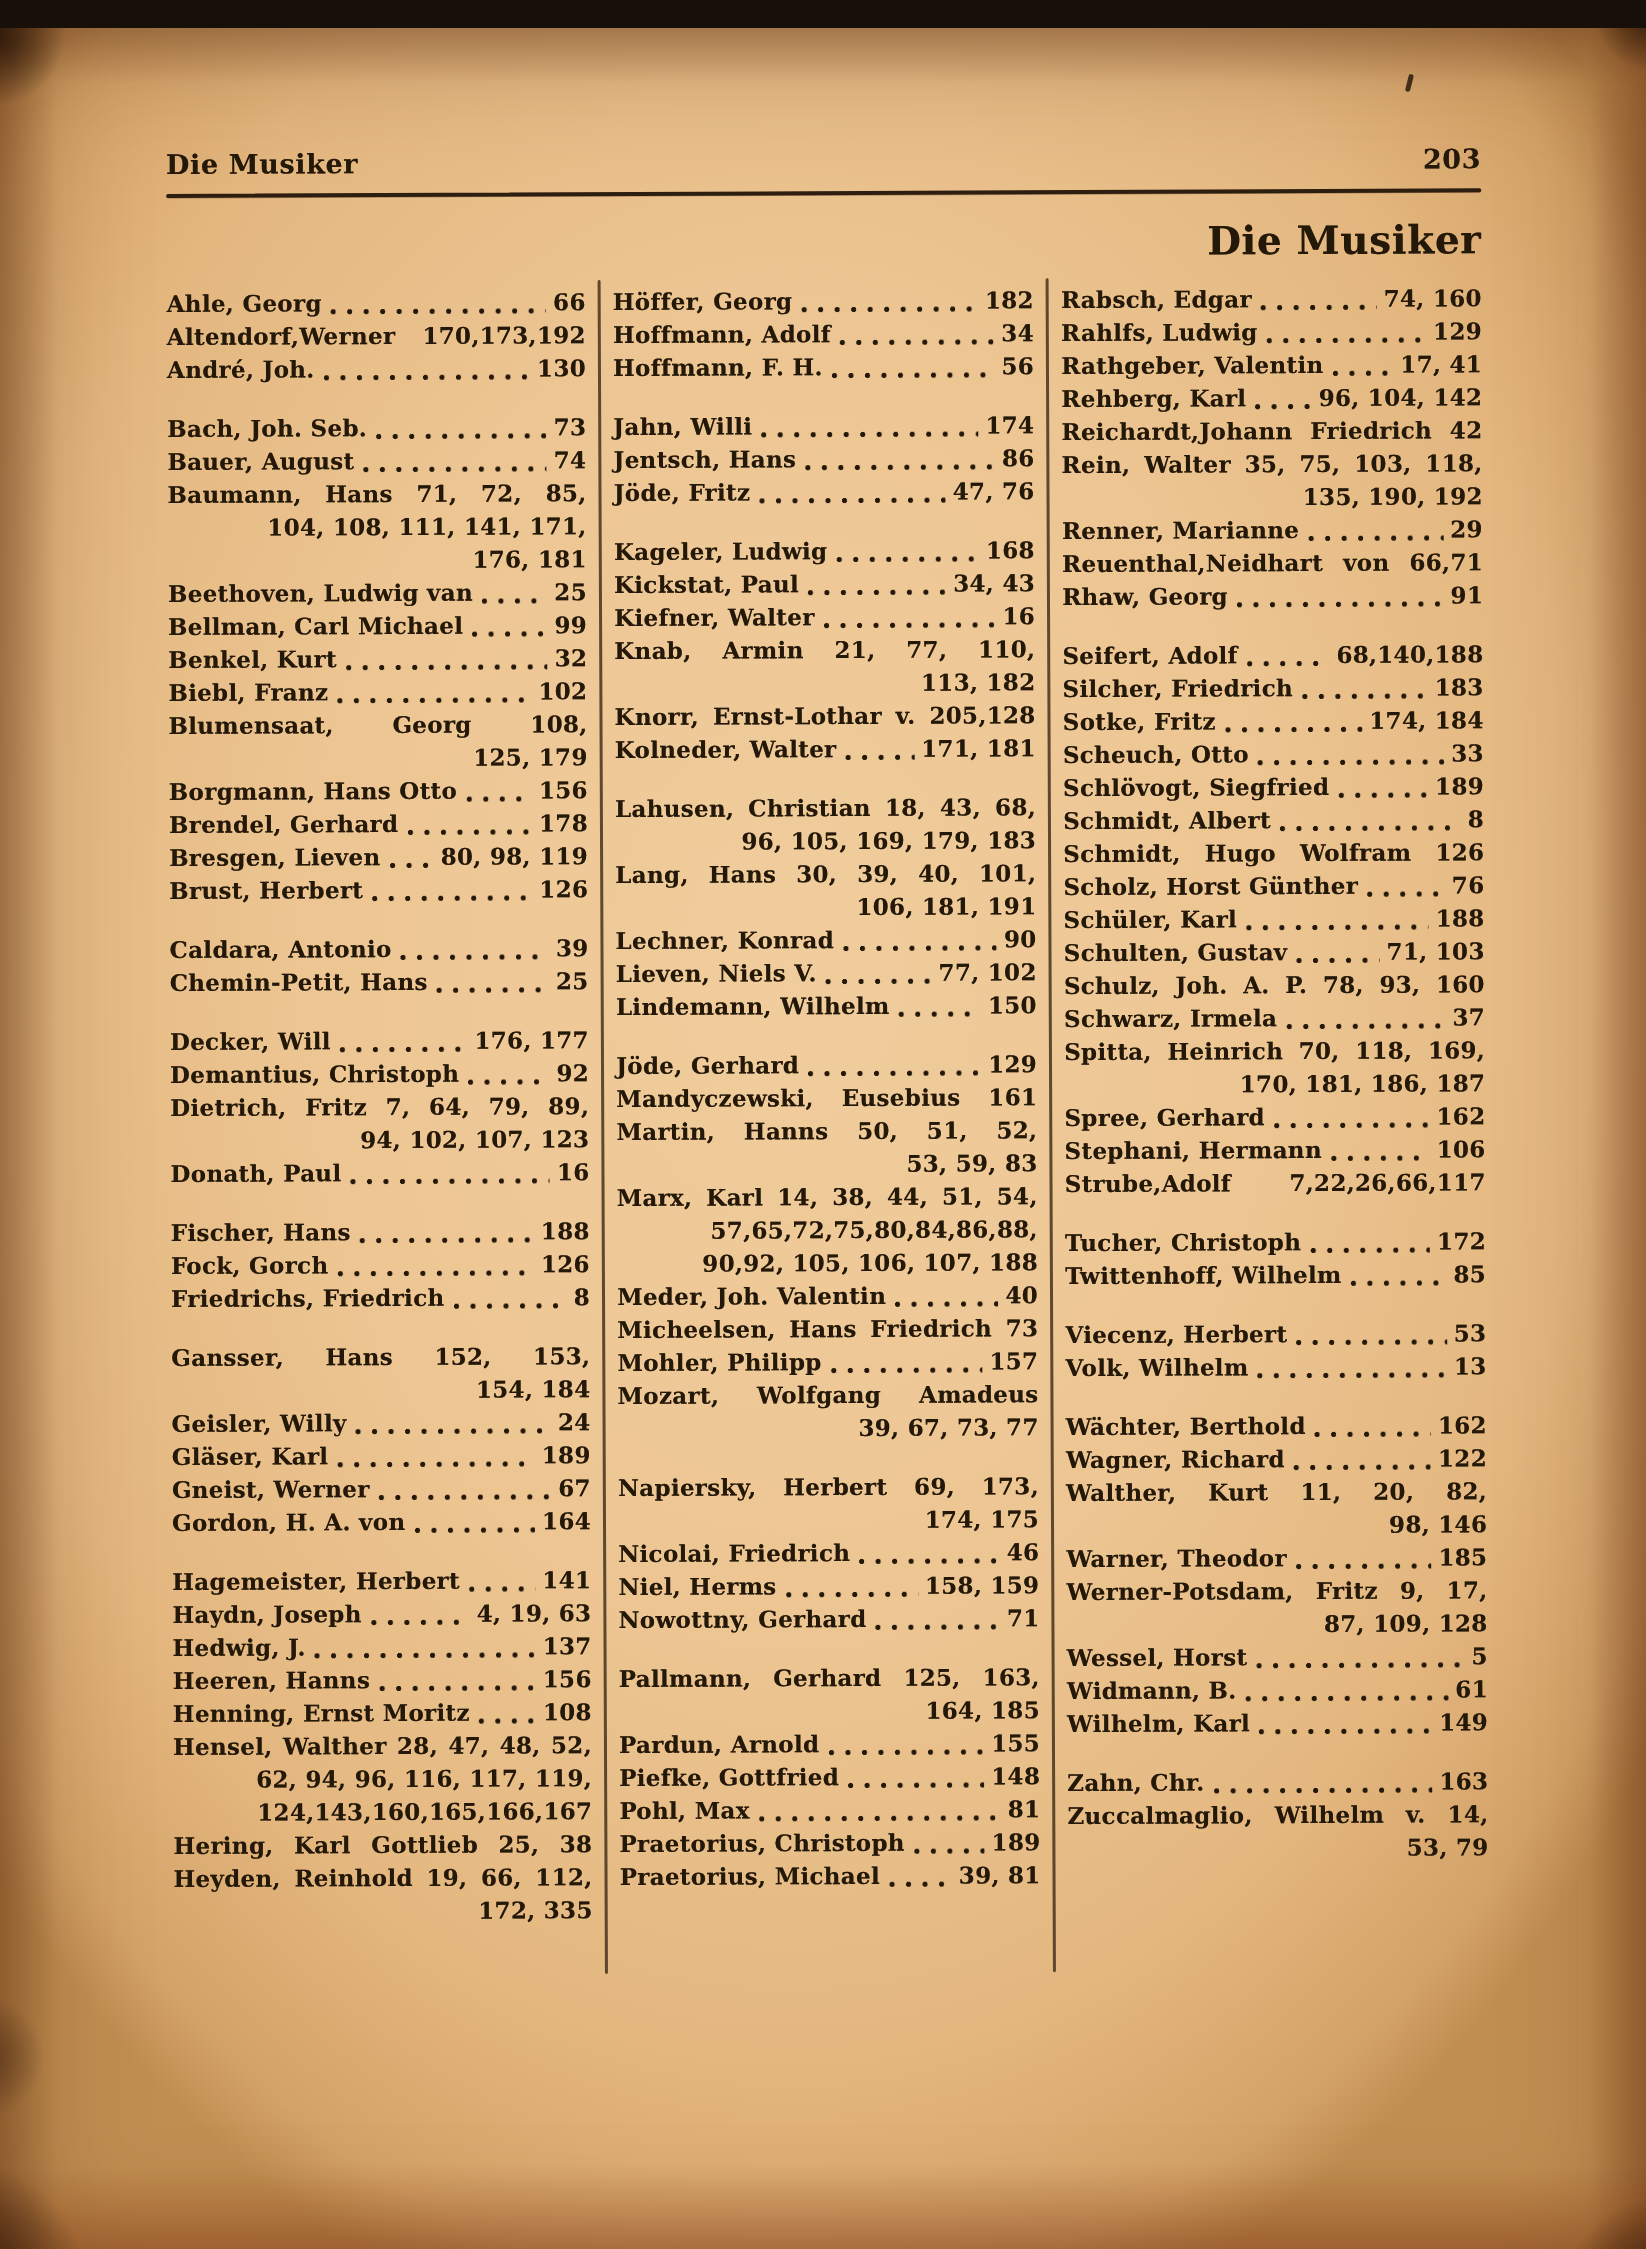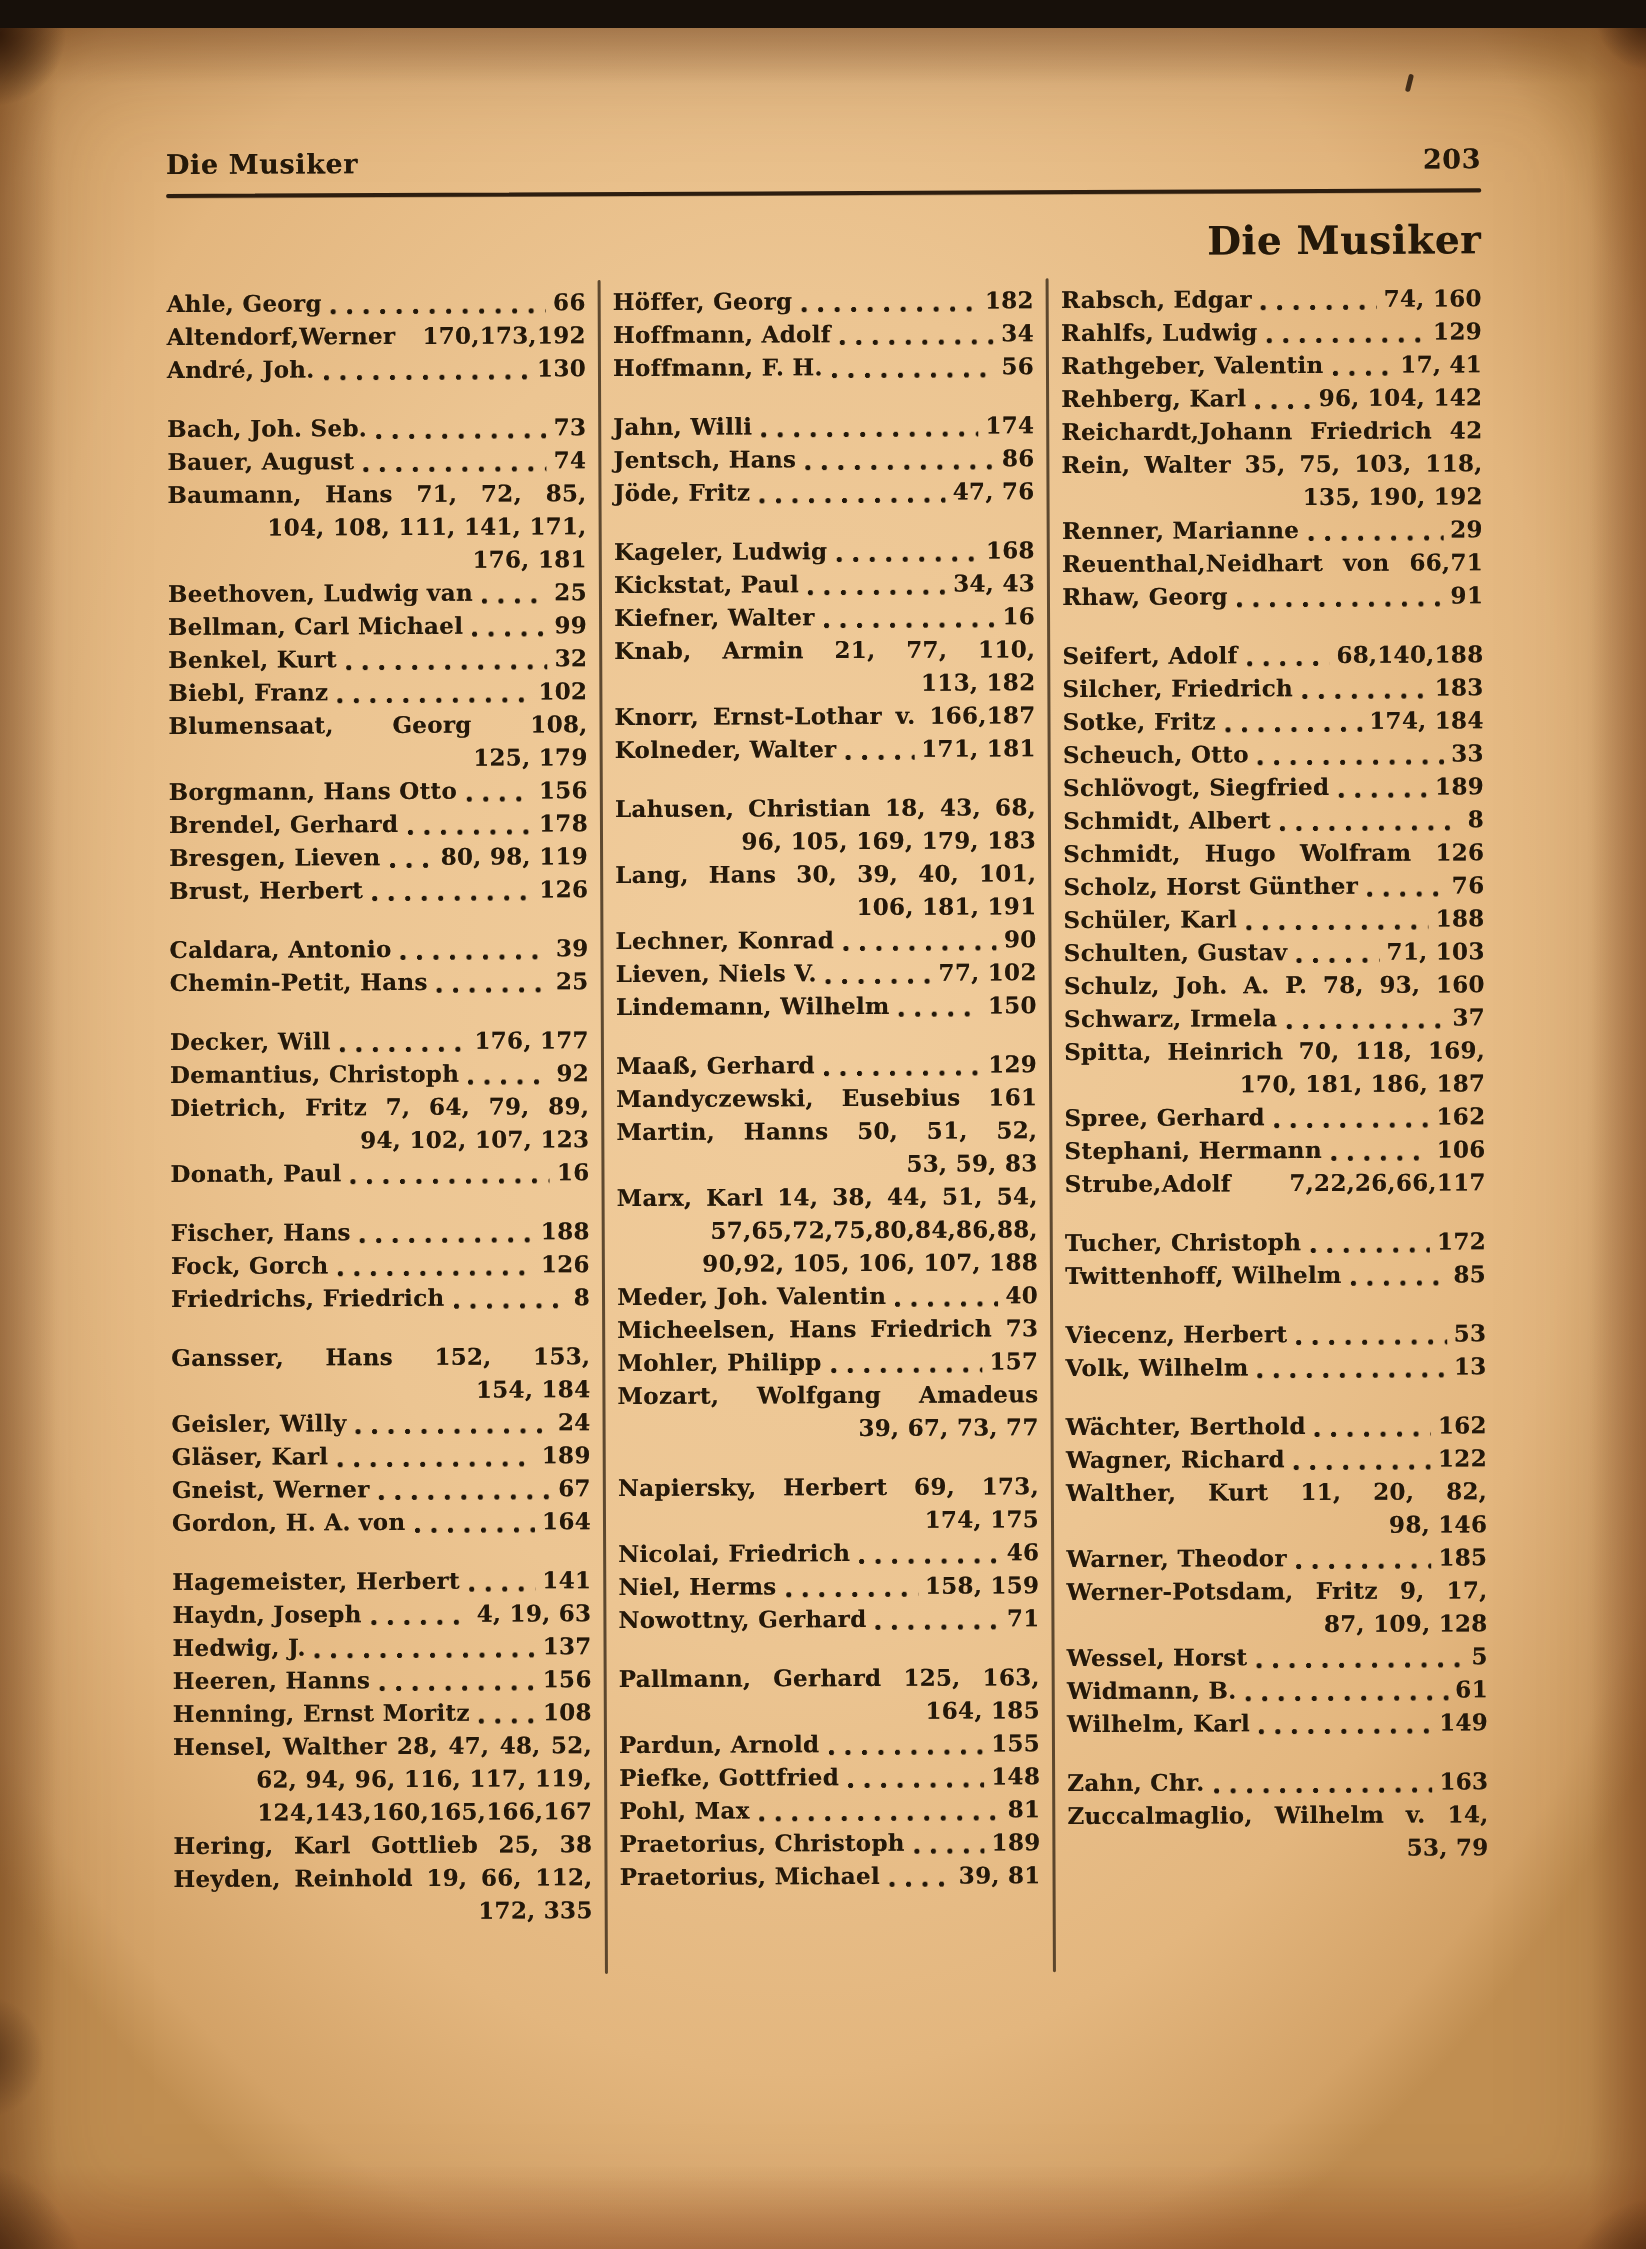--- a/index.html
+++ b/index.html
@@ -340,21 +340,21 @@
               <span class="lead"></span>
               <span class="pg">34, 43</span>
             </div>
             <div class="line dots-line">
               <span class="nm">Kiefner, Walter</span>
               <span class="lead"></span>
               <span class="pg">16</span>
             </div>
             <div class="line spread"><span class="nm">Knab, Armin</span> <span class="pg">21, 77, 110,</span></div>
             <div class="line cont"><span class="pg">113, 182</span></div>
-            <div class="line spread"><span class="nm">Knorr, Ernst-Lothar v.</span> <span class="pg">166,187</span></div>
+            <div class="line spread"><span class="nm">Knorr, Ernst-Lothar v.</span> <span class="pg">205,128</span></div>
             <div class="line dots-line">
               <span class="nm">Kolneder, Walter</span>
               <span class="lead"></span>
               <span class="pg">171, 181</span>
             </div>
           </div>
           <div class="group">
             <div class="line spread"><span class="nm">Lahusen, Christian</span> <span class="pg">18, 43, 68,</span></div>
             <div class="line cont"><span class="pg">96, 105, 169, 179, 183</span></div>
             <div class="line spread"><span class="nm">Lang, Hans</span> <span class="pg">30, 39, 40, 101,</span></div>
@@ -370,21 +370,21 @@
               <span class="pg">77, 102</span>
             </div>
             <div class="line dots-line">
               <span class="nm">Lindemann, Wilhelm</span>
               <span class="lead"></span>
               <span class="pg">150</span>
             </div>
           </div>
           <div class="group">
             <div class="line dots-line">
-              <span class="nm">Maaß, Gerhard</span>
+              <span class="nm">Jöde, Gerhard</span>
               <span class="lead"></span>
               <span class="pg">129</span>
             </div>
             <div class="line spread"><span class="nm">Mandyczewski, Eusebius</span> <span class="pg">161</span></div>
             <div class="line spread"><span class="nm">Martin, Hanns</span> <span class="pg">50, 51, 52,</span></div>
             <div class="line cont"><span class="pg">53, 59, 83</span></div>
             <div class="line spread"><span class="nm">Marx, Karl</span> <span class="pg">14, 38, 44, 51, 54,</span></div>
             <div class="line cont"><span class="pg">57,65,72,75,80,84,86,88,</span></div>
             <div class="line cont"><span class="pg">90,92, 105, 106, 107, 188</span></div>
             <div class="line dots-line">

